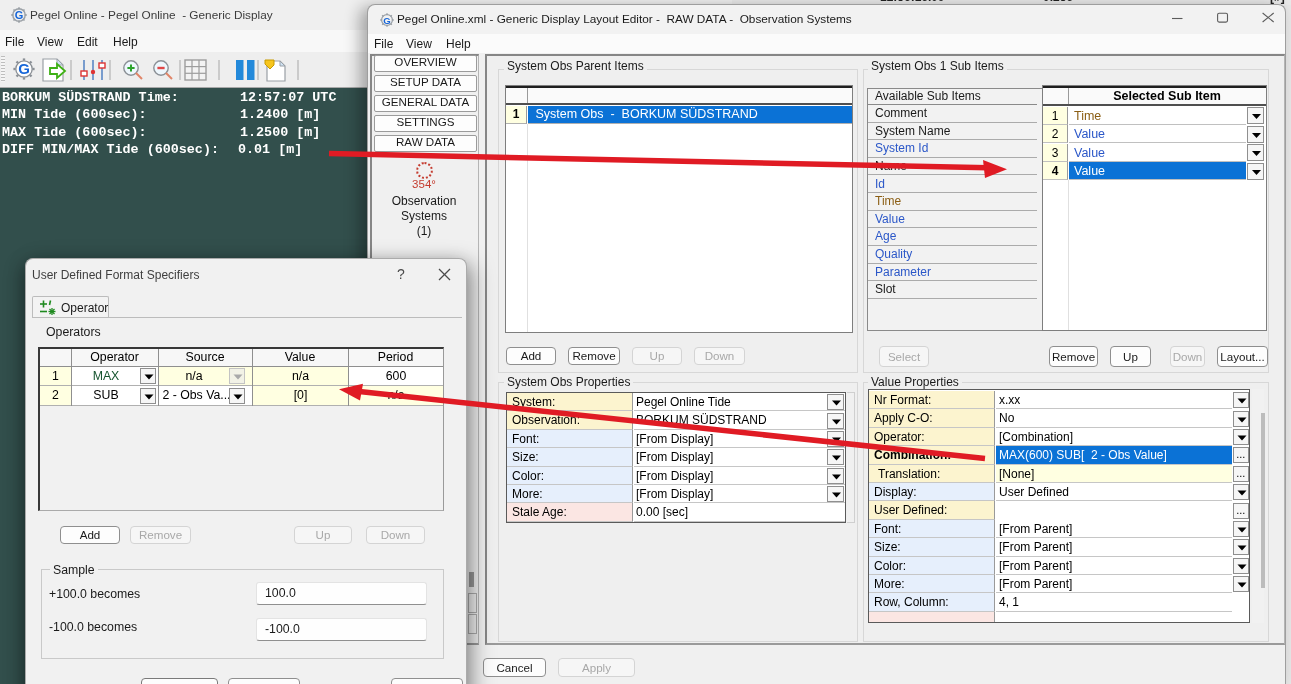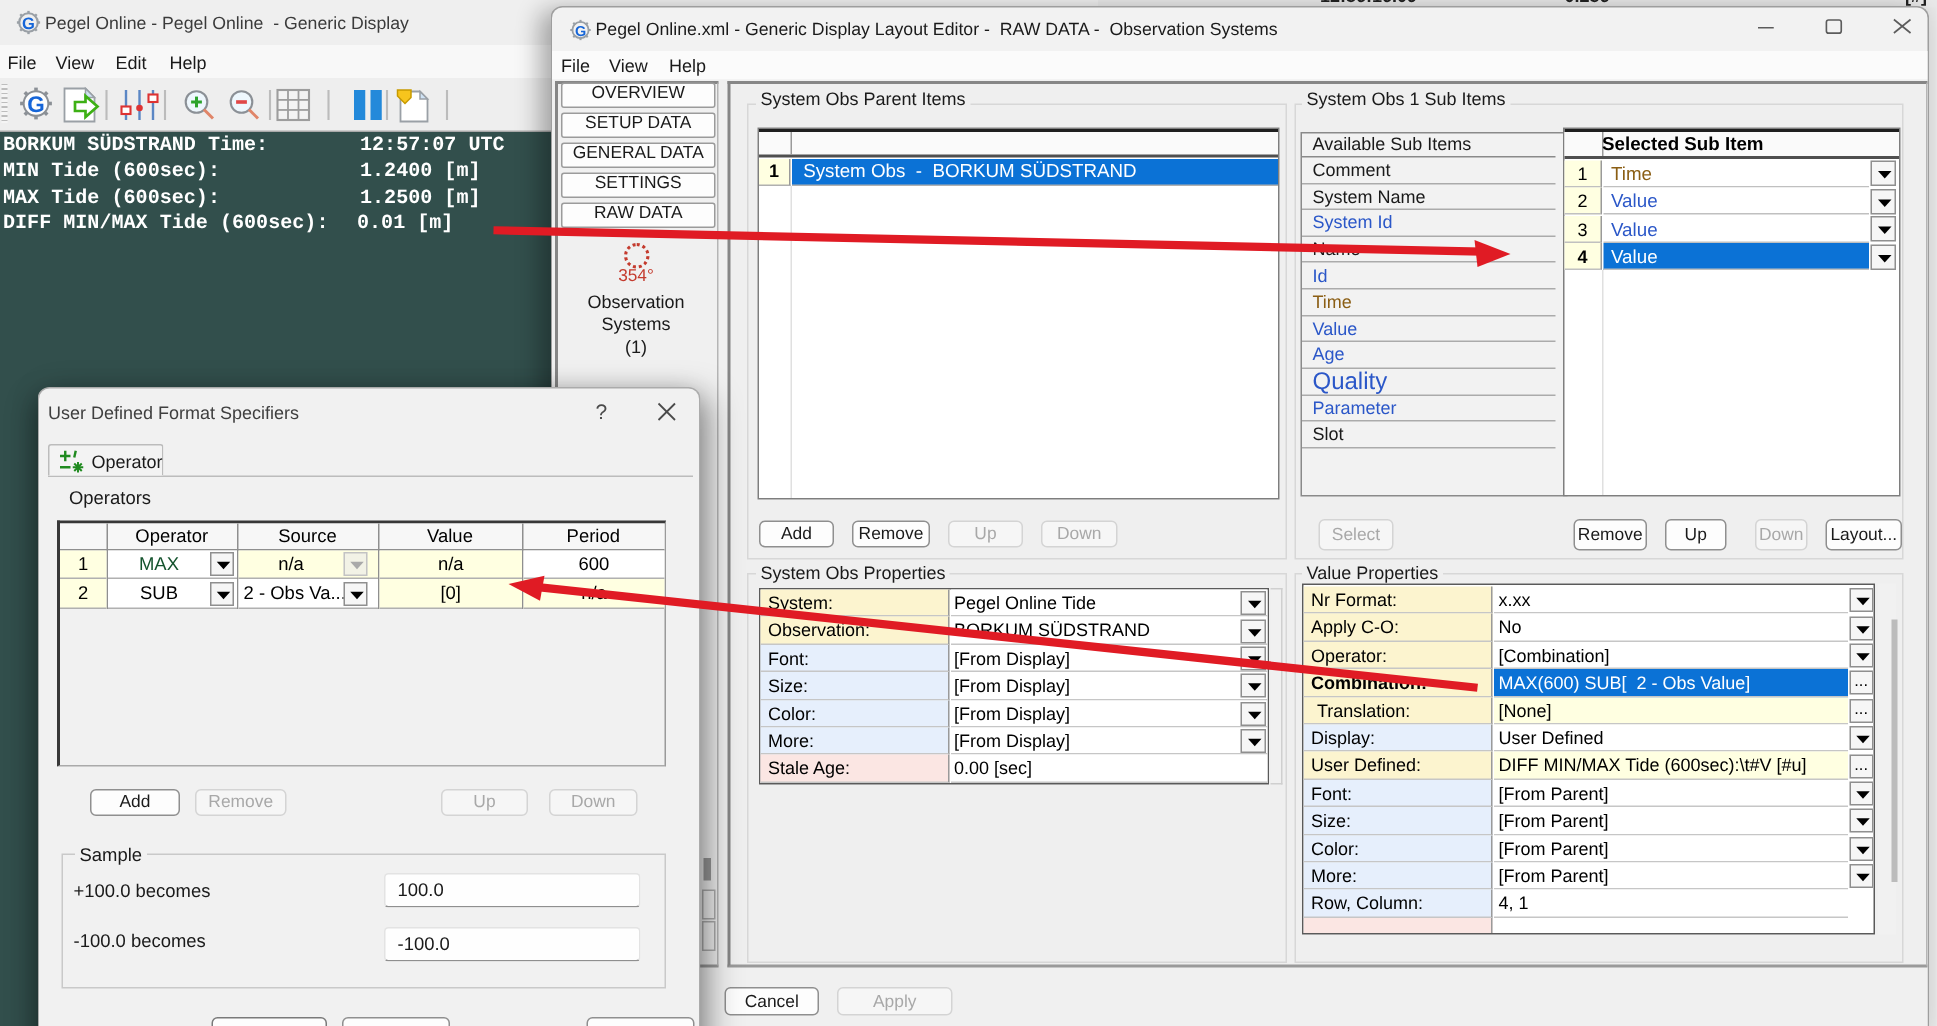--- a/index.html
+++ b/index.html
@@ -267,29 +267,29 @@
   <div class="abs" id="avail" style="left:499px; top:83px; width:178px; height:243px; background:#f2f2f2; border:1px solid #8a8a8a;padding-left:22px;">
 <div class="abs" style="left:0; top:0.0px; width:169px; height:15.9px; border-bottom:1px solid #8a8a8a; font-size:12px; color:#1a1a1a; line-height:15.9px; padding-left:7px;">Available Sub Items</div>
 <div class="abs" style="left:0; top:15.9px; width:169px; height:17.65px; border-bottom:1px solid #ababab; font-size:12px; color:#1a1a1a; line-height:17.7px; padding-left:7px;">Comment</div>
 <div class="abs" style="left:0; top:33.55px; width:169px; height:17.65px; border-bottom:1px solid #ababab; font-size:12px; color:#1a1a1a; line-height:17.7px; padding-left:7px;">System Name</div>
 <div class="abs" style="left:0; top:51.2px; width:169px; height:17.65px; border-bottom:1px solid #ababab; font-size:12px; color:#2b57c8; line-height:17.7px; padding-left:7px;">System Id</div>
 <div class="abs" style="left:0; top:68.85px; width:169px; height:17.65px; border-bottom:1px solid #ababab; font-size:12px; color:#1a1a1a; line-height:17.7px; padding-left:7px;">Name</div>
 <div class="abs" style="left:0; top:86.5px; width:169px; height:17.65px; border-bottom:1px solid #ababab; font-size:12px; color:#2b57c8; line-height:17.7px; padding-left:7px;">Id</div>
 <div class="abs" style="left:0; top:104.15px; width:169px; height:17.65px; border-bottom:1px solid #ababab; font-size:12px; color:#8b5e14; line-height:17.7px; padding-left:7px;">Time</div>
 <div class="abs" style="left:0; top:121.8px; width:169px; height:17.65px; border-bottom:1px solid #ababab; font-size:12px; color:#2b57c8; line-height:17.7px; padding-left:7px;">Value</div>
 <div class="abs" style="left:0; top:139.45px; width:169px; height:17.65px; border-bottom:1px solid #ababab; font-size:12px; color:#2b57c8; line-height:17.7px; padding-left:7px;">Age</div>
-<div class="abs" style="left:0; top:157.1px; width:169px; height:17.65px; border-bottom:1px solid #ababab; font-size:16px; color:#2b57c8; line-height:17.7px; padding-left:7px;">Quality</div>
+<div class="abs" style="left:0; top:157.1px; width:169px; height:17.65px; border-bottom:1px solid #ababab; font-size:12px; color:#2b57c8; line-height:17.7px; padding-left:7px;">Quality</div>
 <div class="abs" style="left:0; top:174.75px; width:169px; height:17.65px; border-bottom:1px solid #ababab; font-size:12px; color:#2b57c8; line-height:17.7px; padding-left:7px;">Parameter</div>
 <div class="abs" style="left:0; top:192.4px; width:169px; height:17.65px; border-bottom:1px solid #ababab; font-size:12px; color:#1a1a1a; line-height:17.7px; padding-left:7px;">Slot</div>
 </div>
 
   <div class="abs" id="seltab" style="left:674px; top:80px; width:225px; height:246px; background:#ffffff; border:1px solid #7e7e7e;">
 <div class="abs" style="left:0; top:0; width:223px; height:19.7px; background:#fafafa; border-top:2px solid #1f1f1f; border-bottom:2px solid #4f4f4f;">
         <div class="abs" style="left:25px; top:0; width:1px; height:15.7px; background:#9a9a9a;"></div>
-        <div class="abs" style="left:25px; top:0.5px; width:198px; text-align:left; font-size:12.5px; font-weight:bold; color:#000;">Selected Sub Item</div>
+        <div class="abs" style="left:25px; top:0.5px; width:198px; text-align:center; font-size:12.5px; font-weight:bold; color:#000;">Selected Sub Item</div>
       </div>
 <div class="abs" style="left:0; top:20.7px; width:25px; height:18.4px; background:#ffffe1; border-right:1px solid #9a9a9a; border-bottom:1px solid #c0c0c0; text-align:center; font-size:12px; line-height:18.4px; color:#000;">1</div>
 <div class="abs" style="left:26px; top:20.7px; width:177px; height:18.4px; background:#fff; border-bottom:1px solid #c0c0c0; font-size:12.5px; color:#8b5e14; line-height:18.4px; padding-left:5px;">Time</div>
 <div class="dd" style="left:204px; top:21.4px; width:17px; height:17px;">
         <svg width="13" height="9" viewBox="0 0 13 9">
           <polygon points="2,2 11,2 6.5,7" fill="#000"></polygon>
         </svg>
       </div>
 <div class="abs" style="left:0; top:39.1px; width:25px; height:18.4px; background:#ffffe1; border-right:1px solid #9a9a9a; border-bottom:1px solid #c0c0c0; text-align:center; font-size:12px; line-height:18.4px; color:#000;">2</div>
 <div class="abs" style="left:26px; top:39.1px; width:177px; height:18.4px; background:#fff; border-bottom:1px solid #c0c0c0; font-size:12.5px; color:#2b57c8; line-height:18.4px; padding-left:5px;">Value</div>
@@ -352,21 +352,20 @@
 <div class="abs" style="left:127px; top:74.6px; width:236px; height:18.4px; background:#ffffe1; border-bottom:1px solid #c6c6c6; font-size:12px; color:#000; line-height:18.4px; padding-left:3px; white-space:pre; overflow:hidden;">[None]</div>
 <div class="dd" style="left:363.5px; top:75.8px; width:16.5px; height:16px; font-size:11px; text-align:center; line-height:12px; color:#000;">...</div>
 <div class="abs" style="left:0; top:93.0px; width:126px; height:18.4px; background:#e6effc; border-right:1px solid #9a9a9a; border-bottom:1px solid #c6c6c6; font-size:12px; color:#000; line-height:18.4px; padding-left:5px;">Display:</div>
 <div class="abs" style="left:127px; top:93.0px; width:236px; height:18.4px; background:#fff; border-bottom:1px solid #c6c6c6; font-size:12px; color:#000; line-height:18.4px; padding-left:3px; white-space:pre; overflow:hidden;">User Defined</div>
 <div class="dd" style="left:363.5px; top:94.2px; width:16.5px; height:16px;">
         <svg width="12" height="8" viewBox="0 0 12 8">
           <polygon points="1.5,1.5 10.5,1.5 6,6.5" fill="#000"></polygon>
         </svg>
       </div>
 <div class="abs" style="left:0; top:111.4px; width:126px; height:18.4px; background:#fcf4cf; border-right:1px solid #9a9a9a; border-bottom:1px solid #c6c6c6; font-size:12px; color:#000; line-height:18.4px; padding-left:5px;">User Defined:</div>
-<div class="abs" style="left:127px; top:111.4px; width:236px; height:18.4px; background:#ffffe1; border-bottom:1px solid #c6c6c6; font-size:12px; color:#000; line-height:18.4px; padding-left:3px; white-space:pre; overflow:hidden;">DIFF MIN/MAX Tide (600sec):\t#V [#u]</div>
 <div class="dd" style="left:363.5px; top:112.60000000000001px; width:16.5px; height:16px; font-size:11px; text-align:center; line-height:12px; color:#000;">...</div>
 <div class="abs" style="left:0; top:129.8px; width:126px; height:18.4px; background:#e6effc; border-right:1px solid #9a9a9a; border-bottom:1px solid #c6c6c6; font-size:12px; color:#000; line-height:18.4px; padding-left:5px;">Font:</div>
 <div class="abs" style="left:127px; top:129.8px; width:236px; height:18.4px; background:#fff; border-bottom:1px solid #c6c6c6; font-size:12px; color:#000; line-height:18.4px; padding-left:3px; white-space:pre; overflow:hidden;">[From Parent]</div>
 <div class="dd" style="left:363.5px; top:131.0px; width:16.5px; height:16px;">
         <svg width="12" height="8" viewBox="0 0 12 8">
           <polygon points="1.5,1.5 10.5,1.5 6,6.5" fill="#000"></polygon>
         </svg>
       </div>
 <div class="abs" style="left:0; top:148.2px; width:126px; height:18.4px; background:#e6effc; border-right:1px solid #9a9a9a; border-bottom:1px solid #c6c6c6; font-size:12px; color:#000; line-height:18.4px; padding-left:5px;">Size:</div>
 <div class="abs" style="left:127px; top:148.2px; width:236px; height:18.4px; background:#fff; border-bottom:1px solid #c6c6c6; font-size:12px; color:#000; line-height:18.4px; padding-left:3px; white-space:pre; overflow:hidden;">[From Parent]</div>

